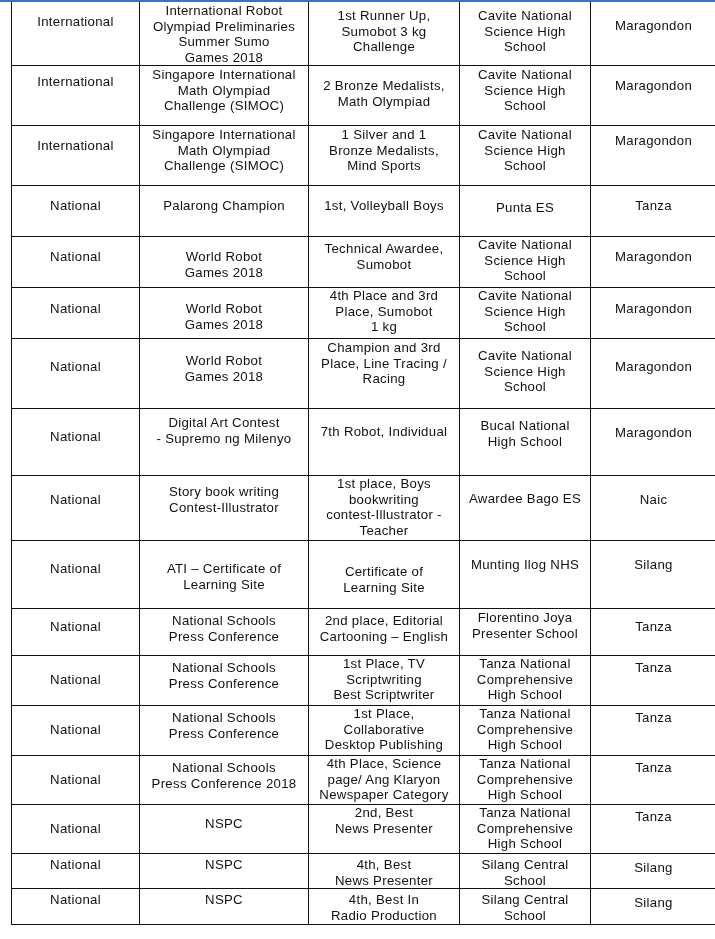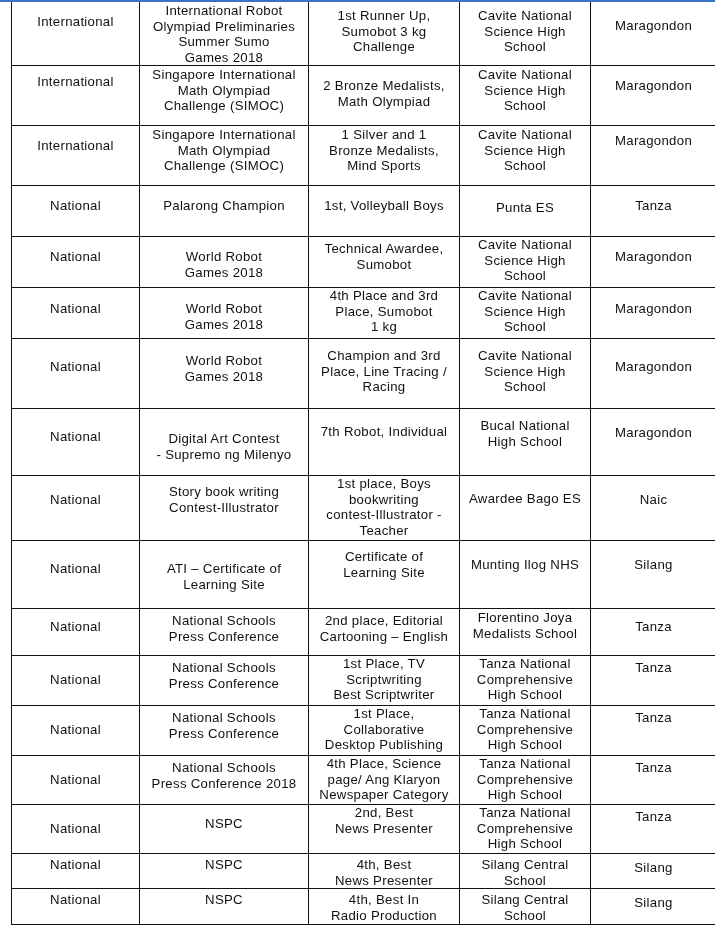--- a/index.html
+++ b/index.html
@@ -166,39 +166,39 @@
         </td>
       </tr>
       <tr style="height: 70px;">
         <td class="c1" style="padding-top: 20px;">
           <span class="cell-inner">National</span>
         </td>
         <td class="c2" style="padding-top: 14px;">
           <span class="cell-inner">World Robot
 Games 2018</span>
         </td>
-        <td class="c3" style="padding-top: 9px;">
+        <td class="c3" style="padding-top: 1px;">
           <span class="cell-inner">Champion and 3rd
 Place, Line Tracing /
 Racing</span>
         </td>
         <td class="c4" style="padding-top: 9px;">
           <span class="cell-inner">Cavite National
 Science High
 School</span>
         </td>
         <td class="c5" style="padding-top: 20px;">
           <span class="cell-inner">Maragondon</span>
         </td>
       </tr>
       <tr style="height: 67px;">
         <td class="c1" style="padding-top: 20px;">
           <span class="cell-inner">National</span>
         </td>
-        <td class="c2" style="padding-top: 22px;">
+        <td class="c2" style="padding-top: 6px;">
           <span class="cell-inner">Digital Art Contest
 - Supremo ng Milenyo</span>
         </td>
         <td class="c3" style="padding-top: 15px;">
           <span class="cell-inner">7th Robot, Individual</span>
         </td>
         <td class="c4" style="padding-top: 9px;">
           <span class="cell-inner">Bucal National
 High School</span>
         </td>
@@ -228,21 +228,21 @@
         </td>
       </tr>
       <tr style="height: 68px;">
         <td class="c1" style="padding-top: 20px;">
           <span class="cell-inner">National</span>
         </td>
         <td class="c2" style="padding-top: 20px;">
           <span class="cell-inner">ATI – Certificate of
 Learning Site</span>
         </td>
-        <td class="c3" style="padding-top: 8px;">
+        <td class="c3" style="padding-top: 23px;">
           <span class="cell-inner">Certificate of
 Learning Site</span>
         </td>
         <td class="c4" style="padding-top: 16px;">
           <span class="cell-inner">Munting Ilog NHS</span>
         </td>
         <td class="c5" style="padding-top: 16px;">
           <span class="cell-inner">Silang</span>
         </td>
       </tr>
@@ -253,21 +253,21 @@
         <td class="c2" style="padding-top: 4px;">
           <span class="cell-inner">National Schools
 Press Conference</span>
         </td>
         <td class="c3" style="padding-top: 4px;">
           <span class="cell-inner">2nd place, Editorial
 Cartooning – English</span>
         </td>
         <td class="c4" style="padding-top: 1px;">
           <span class="cell-inner">Florentino Joya
-Medalists School</span>
+Presenter School</span>
         </td>
         <td class="c5" style="padding-top: 10px;">
           <span class="cell-inner">Tanza</span>
         </td>
       </tr>
       <tr style="height: 50px;">
         <td class="c1" style="padding-top: 16px;">
           <span class="cell-inner">National</span>
         </td>
         <td class="c2" style="padding-top: 4px;">

